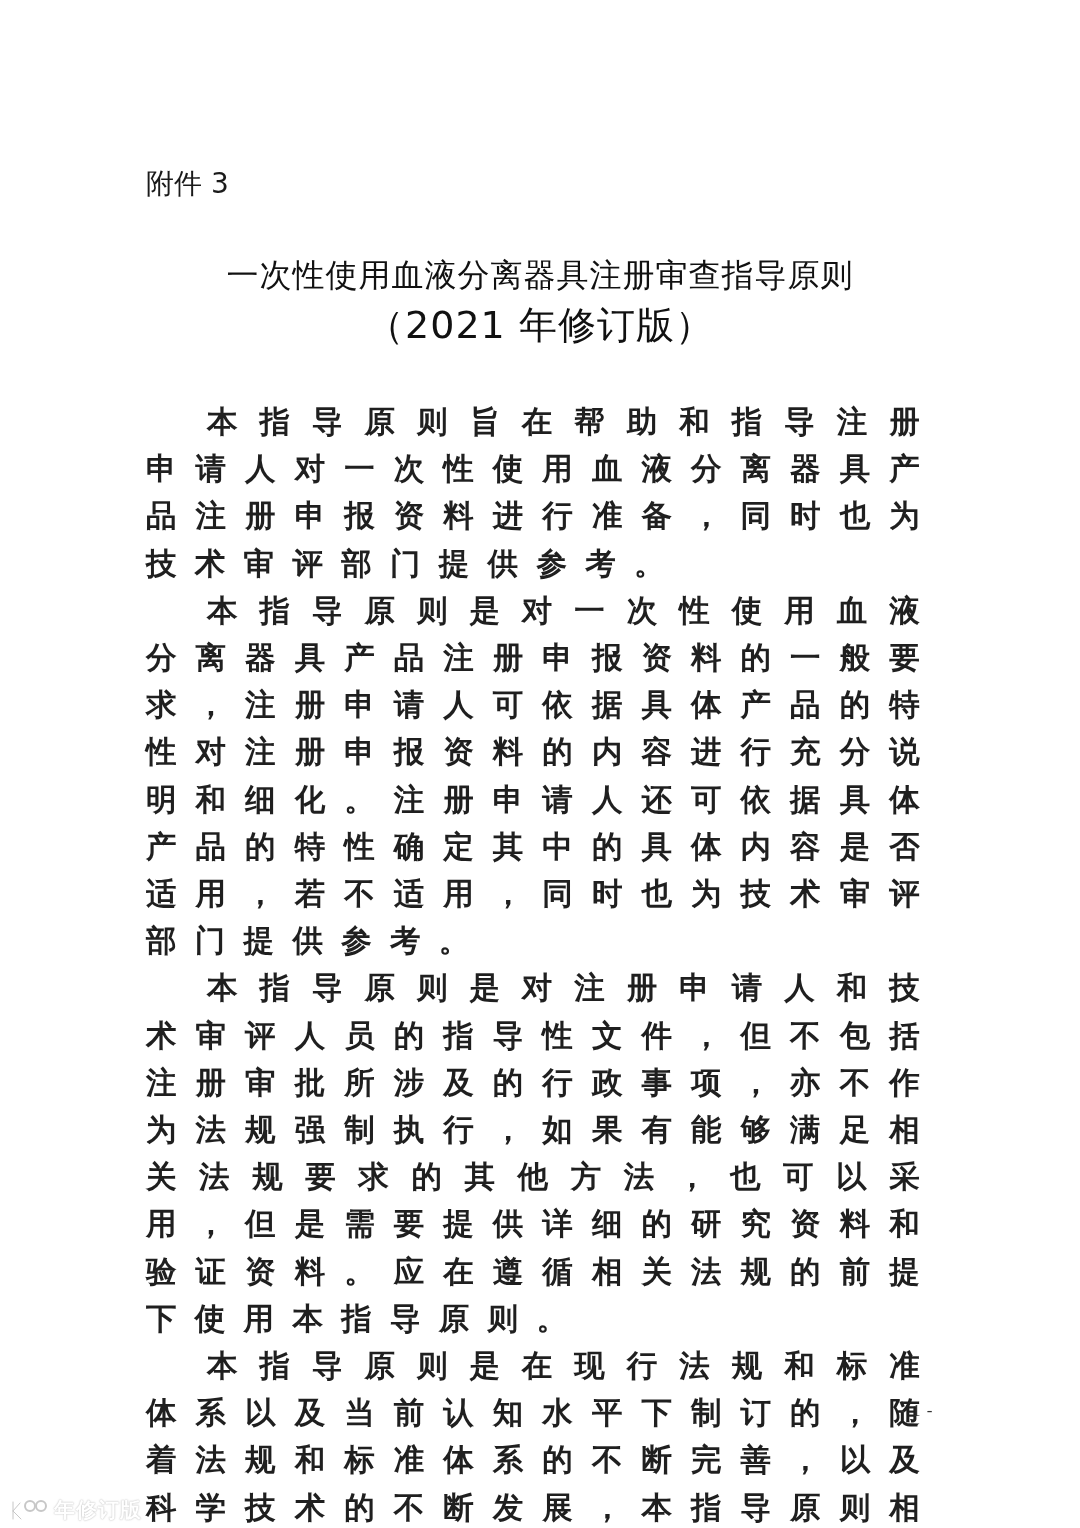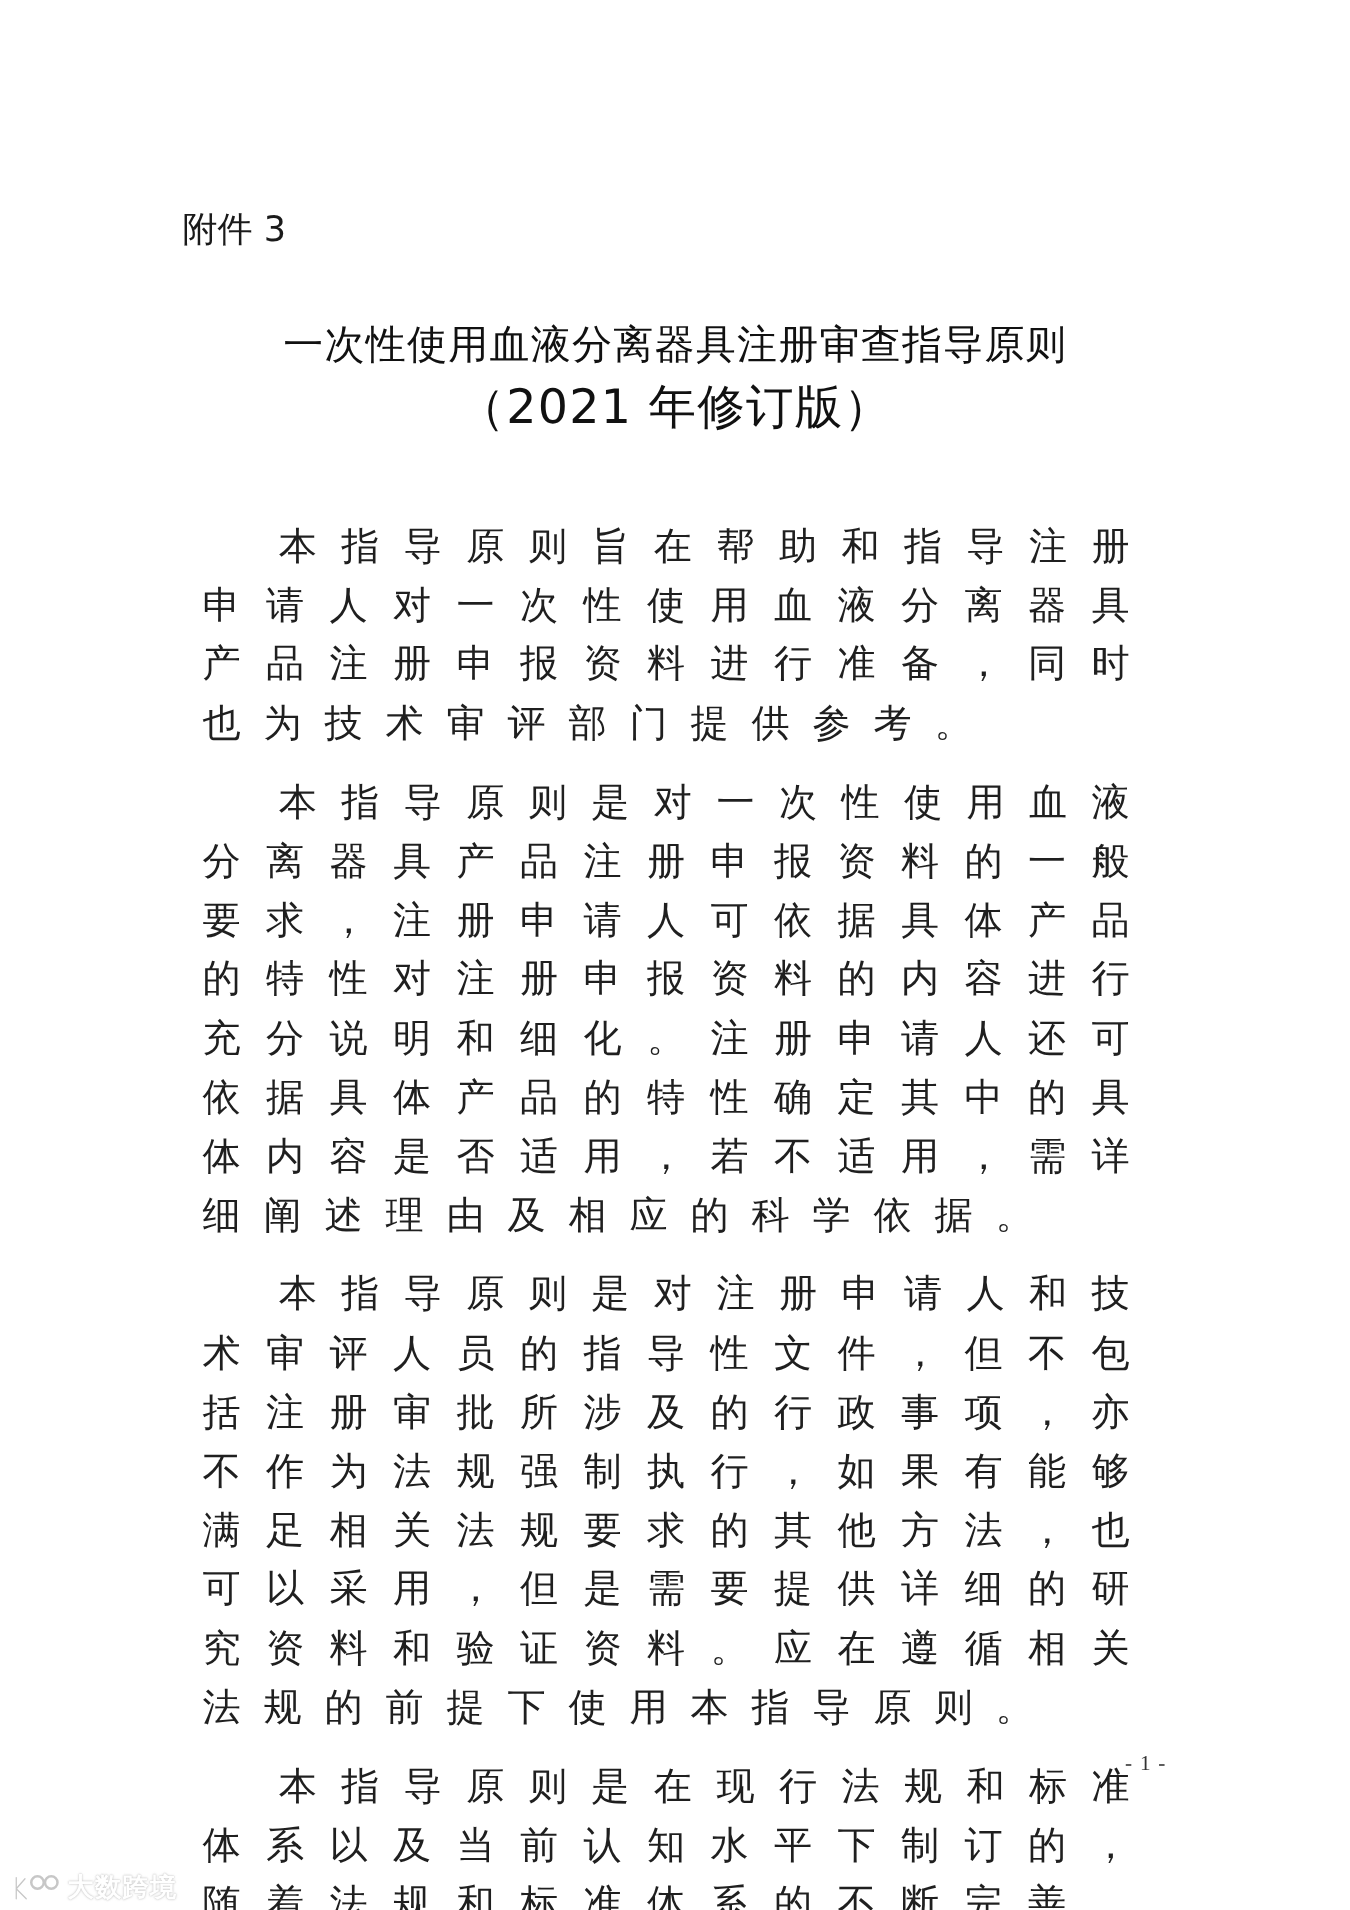--- a/index.html
+++ b/index.html
@@ -57,24 +57,25 @@
       top: 398px;
       width: 792px;
       font-family: "DejaVu Serif", serif;
       font-size: 30.5px;
       line-height: 47.2px;
       color: #1f1f1f;
       text-align: justify;
       text-justify: inter-character;
     }
     .para {
-      margin: 16px;
+      margin: 0;
       text-indent: 61px;
       letter-spacing: 18.3px;
       word-break: break-all;
+      font-weight: bold;
     }
     .page-number {
       position: absolute;
       left: 900px;
       top: 1401px;
       font-family: "Liberation Serif", serif;
       font-size: 17px;
       line-height: 20px;
       color: #333333;
       letter-spacing: 1px;
@@ -108,31 +109,31 @@
 
   <div class="attachment-label">附件 3</div>
 
   <div class="title-block">
     <span class="title-line">一次性使用血液分离器具注册审查指导原则</span>
     <span class="title-line sub">（2021 年修订版）</span>
   </div>
 
   <div class="body">
     <p class="para">本指导原则旨在帮助和指导注册申请人对一次性使用血液分离器具产品注册申报资料进行准备，同时也为技术审评部门提供参考。</p>
-    <p class="para">本指导原则是对一次性使用血液分离器具产品注册申报资料的一般要求，注册申请人可依据具体产品的特性对注册申报资料的内容进行充分说明和细化。注册申请人还可依据具体产品的特性确定其中的具体内容是否适用，若不适用，需详细阐述理由及相应的科学依据。</p>
+    <p class="para">本指导原则是对一次性使用血液分离器具产品注册申报资料的一般要求，注册申请人可依据具体产品的特性对注册申报资料的内容进行充分说明和细化。注册申请人还可依据具体产品的特性确定其中的具体内容是否适用，若不适用，同时也为技术审评部门提供参考。</p>
     <p class="para">本指导原则是对注册申请人和技术审评人员的指导性文件，但不包括注册审批所涉及的行政事项，亦不作为法规强制执行，如果有能够满足相关法规要求的其他方法，也可以采用，但是需要提供详细的研究资料和验证资料。应在遵循相关法规的前提下使用本指导原则。</p>
     <p class="para">本指导原则是在现行法规和标准体系以及当前认知水平下制订的，随着法规和标准体系的不断完善，以及科学技术的不断发展，本指导原则相关内容也将进行适时的调整。</p>
 
   </div>
 
   <div class="page-number">- 1 -</div>
 
   <div class="watermark">
     <svg class="watermark-logo" viewBox="0 0 38 22">
       <path d="M3 3 L3 20 M3 12 L10 4 M3 12 L11 20" stroke="#ffffff" stroke-width="3.2" fill="none" stroke-linecap="round"></path>
       <path d="M3 3 L3 20 M3 12 L10 4 M3 12 L11 20" stroke="#9a9a9a" stroke-width="1" fill="none" stroke-linecap="round"></path>
       <circle cx="20" cy="7" r="5" stroke="#9a9a9a" stroke-width="2" fill="#ffffff"></circle>
       <circle cx="31" cy="7" r="5" stroke="#9a9a9a" stroke-width="2" fill="#ffffff"></circle>
     </svg>
-    <span class="watermark-text">大数跨境</span>
+    <span class="watermark-text">年修订版</span>
   </div>
 
 </div>
 
 </body></html>

